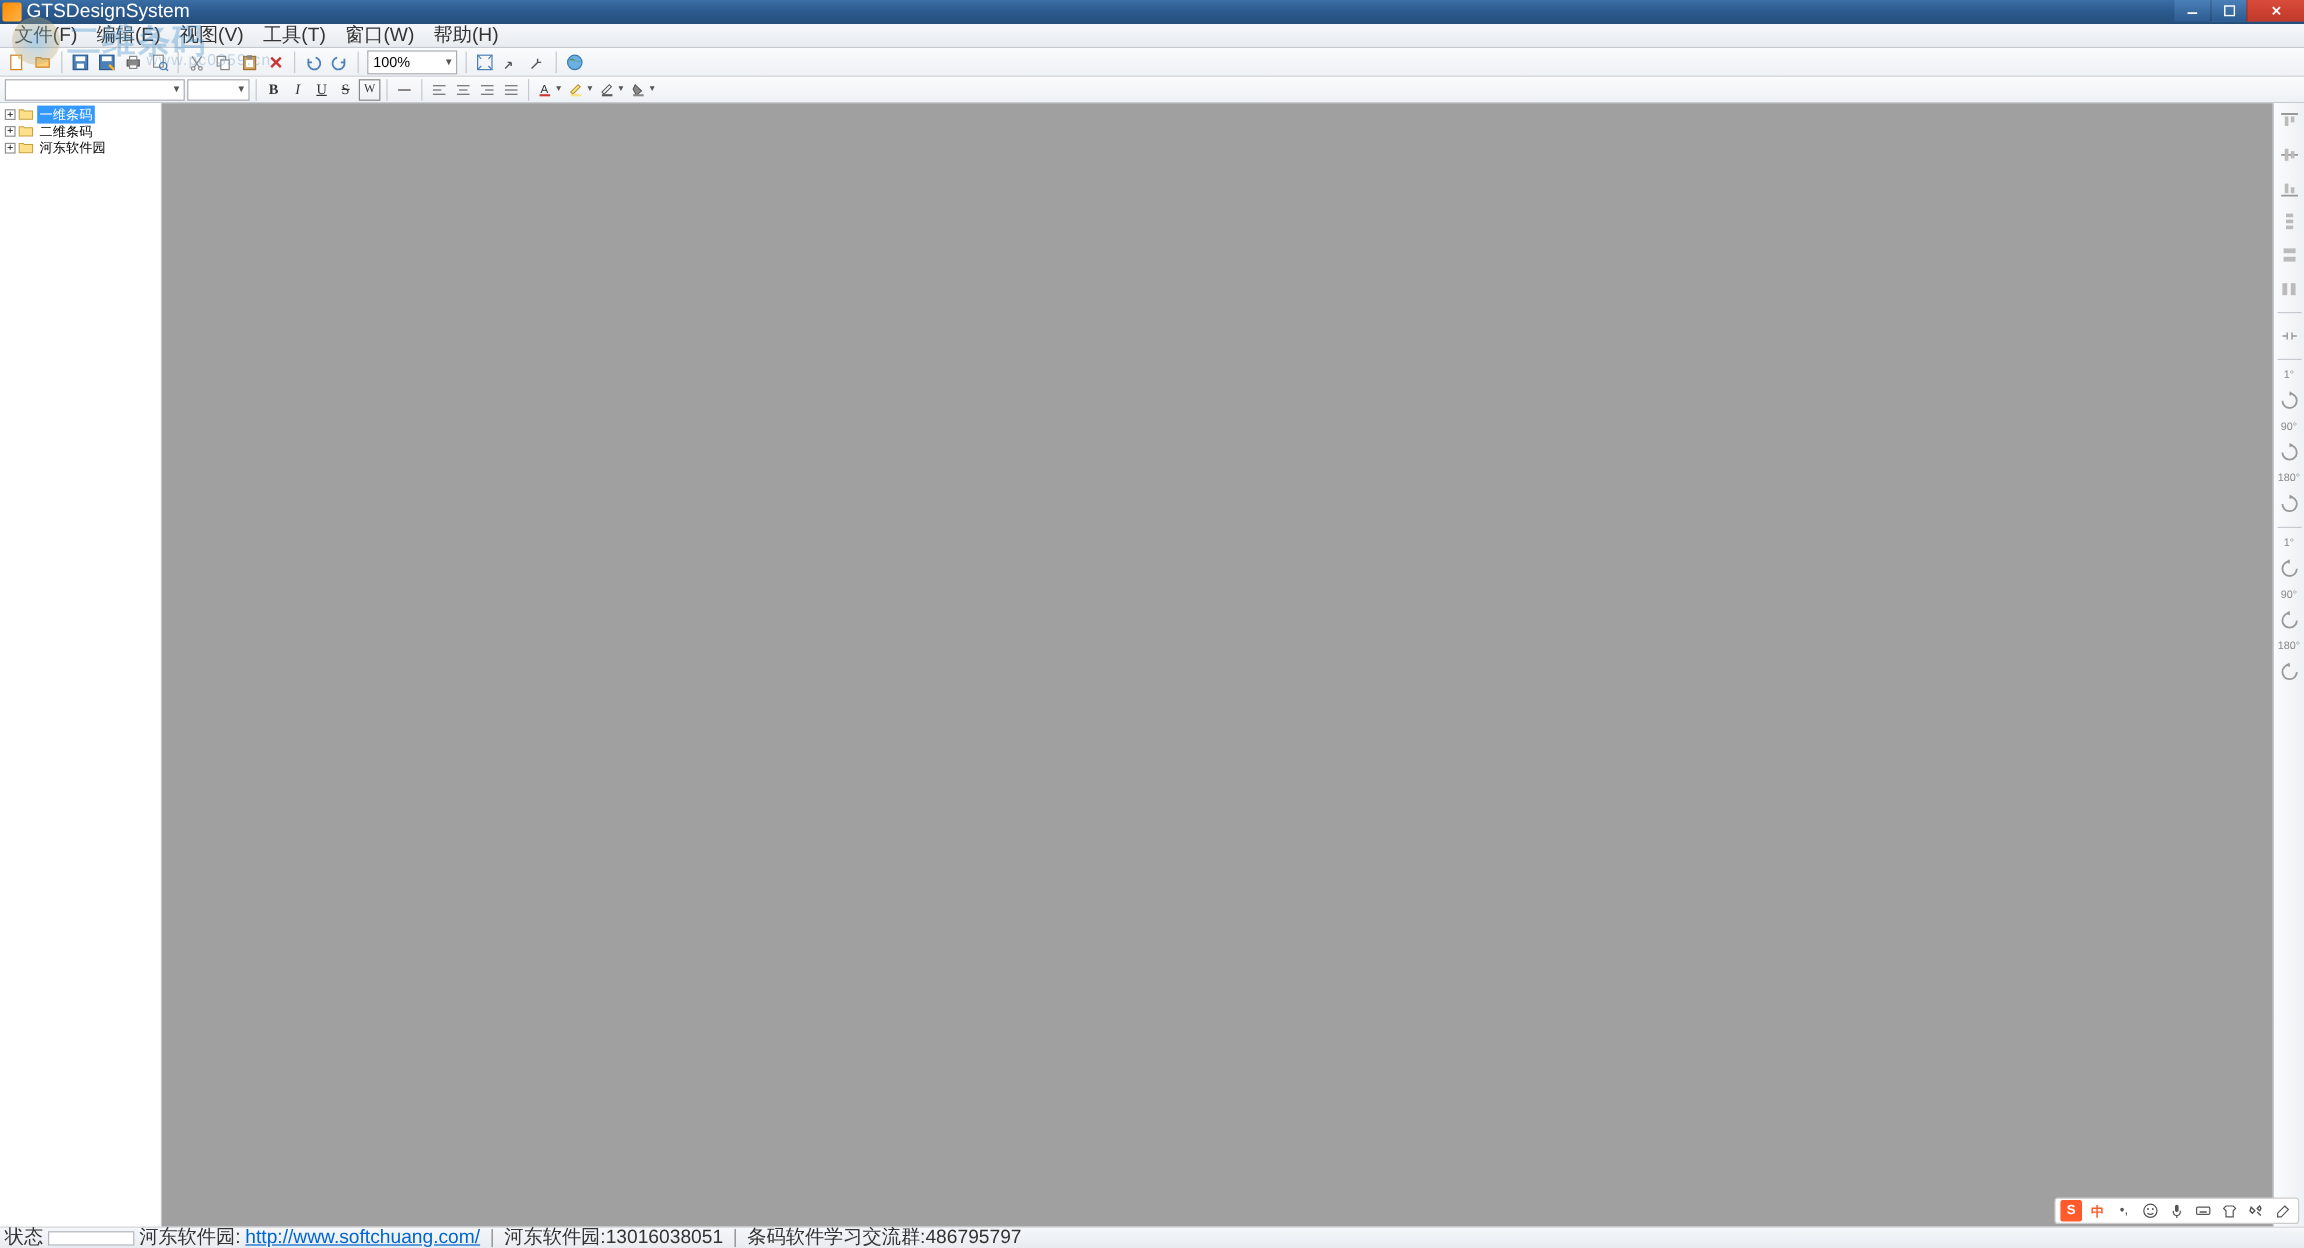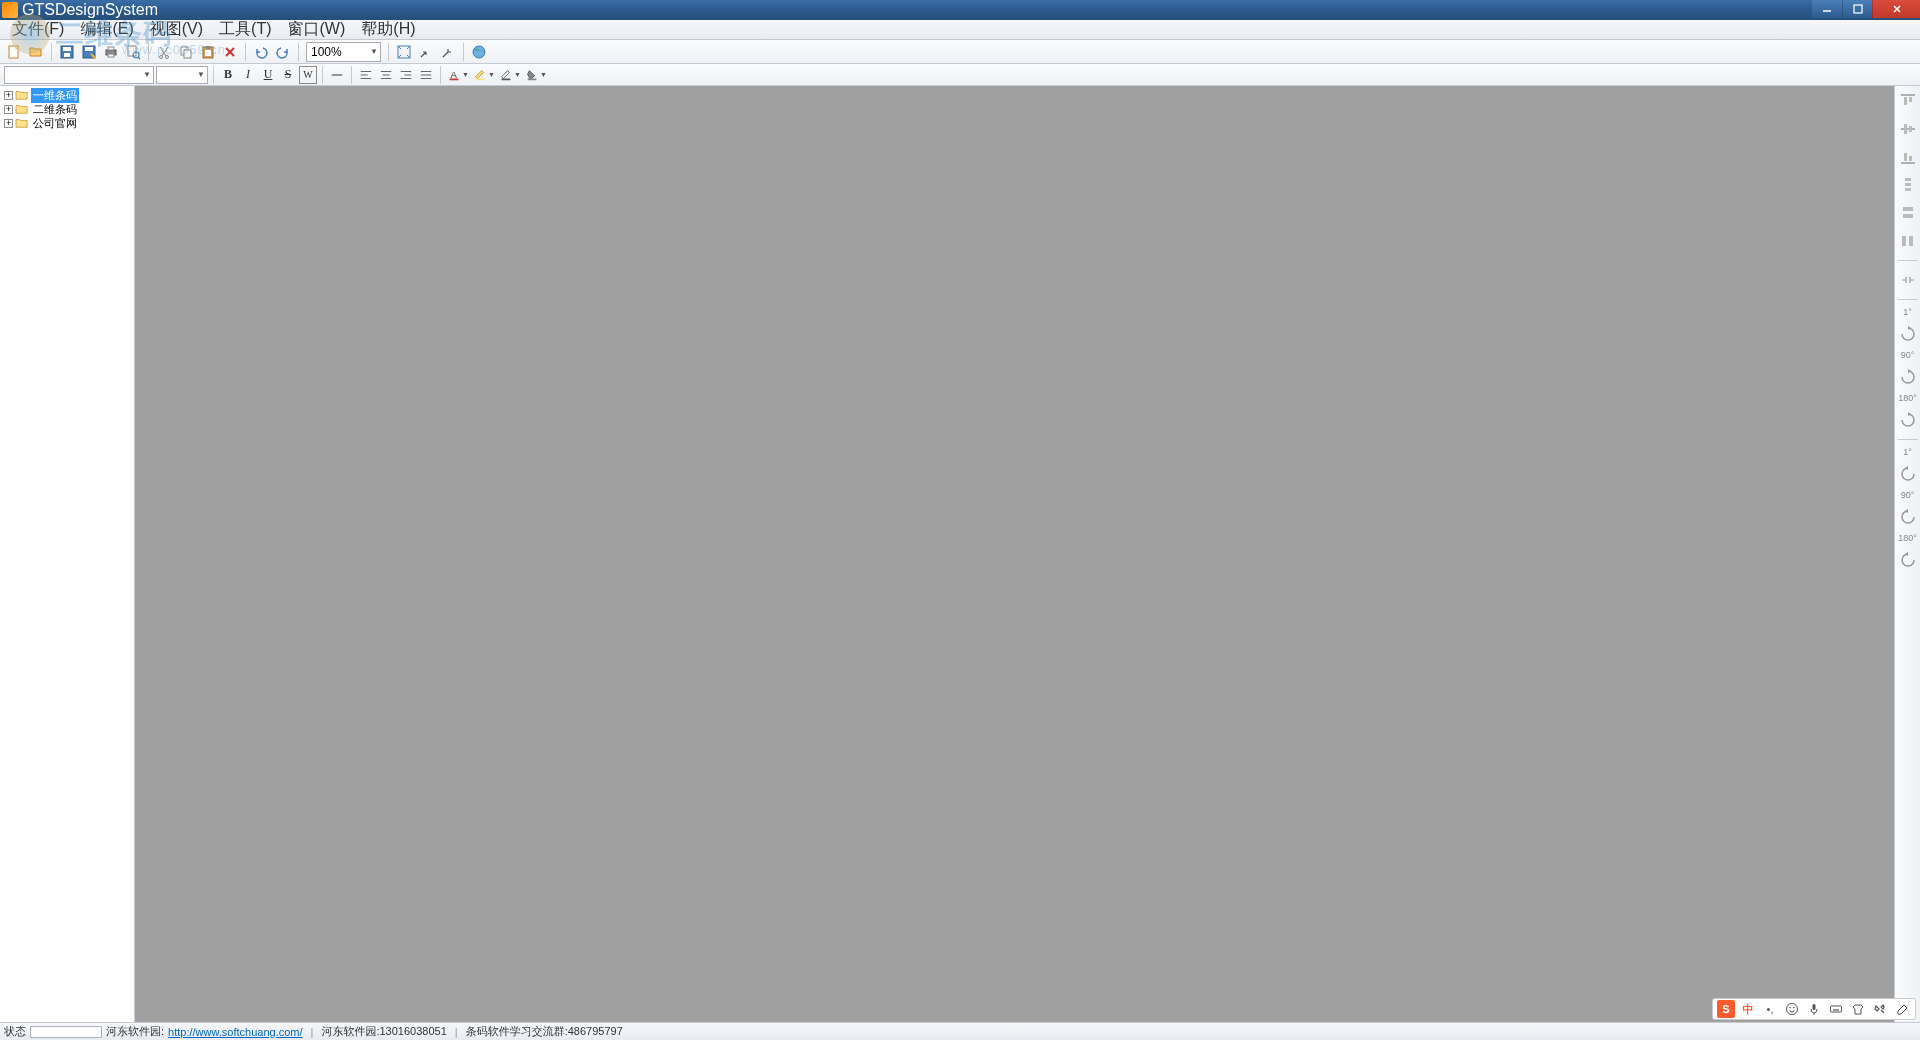--- a/index.html
+++ b/index.html
@@ -53,21 +53,21 @@
 
 .canvas { flex: 1; background: #a0a0a0; }
 
 .right-toolbar { width: 26px; background: linear-gradient(to right,#fafbfc,#eef1f5); border-left: 1px solid #c5c9d0; display: flex; flex-direction: column; align-items: center; padding-top: 4px; gap: 6px; }
 .rt-btn { width: 22px; height: 22px; display: flex; align-items: center; justify-content: center; cursor: pointer; color: #888; }
 .rt-btn svg { width: 18px; height: 18px; }
 .rt-sep { width: 20px; height: 1px; background: #c5c9d0; margin: 2px 0; }
 .rt-label { font-size: 9px; color: #888; text-align: center; line-height: 1; }
 
 
-.statusbar { height: 18px; background: linear-gradient(to bottom,#f5f7fa,#e8ecf1); border-top: 1px solid #c5c9d0; display: flex; align-items: center; padding: 0 4px; font-size: 11px; color: #333; gap: 4px; }
+.statusbar { height: 18px; background: linear-gradient(to bottom,#f5f7fa,#e8ecf1); border-top: 1px solid #c5c9d0; display: flex; align-items: center; padding: 0 4px; font-size: 16px; color: #333; gap: 4px; }
 .statusbar .status-label { }
 .statusbar .progress { width: 72px; height: 12px; border: 1px solid #b0b4bc; background: #fff; }
 .statusbar a { color: #0066cc; text-decoration: underline; }
 .statusbar .sep { color: #999; margin: 0 4px; }
 
 
 .ime-bar { position: absolute; right: 4px; bottom: 20px; height: 22px; display: flex; align-items: center; gap: 4px; background: #fff; border: 1px solid #ccc; border-radius: 3px; padding: 2px 4px; }
 .ime-btn { width: 18px; height: 18px; display: flex; align-items: center; justify-content: center; font-size: 11px; color: #555; cursor: pointer; }
 .ime-btn.s-logo { background: #ff5a2b; color: #fff; font-weight: bold; border-radius: 2px; }
 .ime-btn svg { width: 14px; height: 14px; }
@@ -320,21 +320,21 @@
       <svg class="folder-icon" viewBox="0 0 16 14">
           <path d="M1 3 L5 3 L6 4 L14 4 L14 12 L1 12 Z" fill="#ffe08a" stroke="#c9a040"></path>
         </svg>
       <span class="label">二维条码</span>
     </div>
     <div class="tree-node">
       <span class="expander">+</span>
       <svg class="folder-icon" viewBox="0 0 16 14">
           <path d="M1 3 L5 3 L6 4 L14 4 L14 12 L1 12 Z" fill="#ffe08a" stroke="#c9a040"></path>
         </svg>
-      <span class="label">公司官网</span>
+      <span class="label">河东软件园</span>
     </div>
   </div>
 
   <div class="canvas"></div>
 
   <div class="right-toolbar">
     <div class="rt-btn">
         <svg viewBox="0 0 18 18">
           <line x1="2" y1="3" x2="16" y2="3" stroke="#999" stroke-width="1.5"></line>
           <rect x="5" y="5" width="3" height="8" fill="#bbb"></rect>

